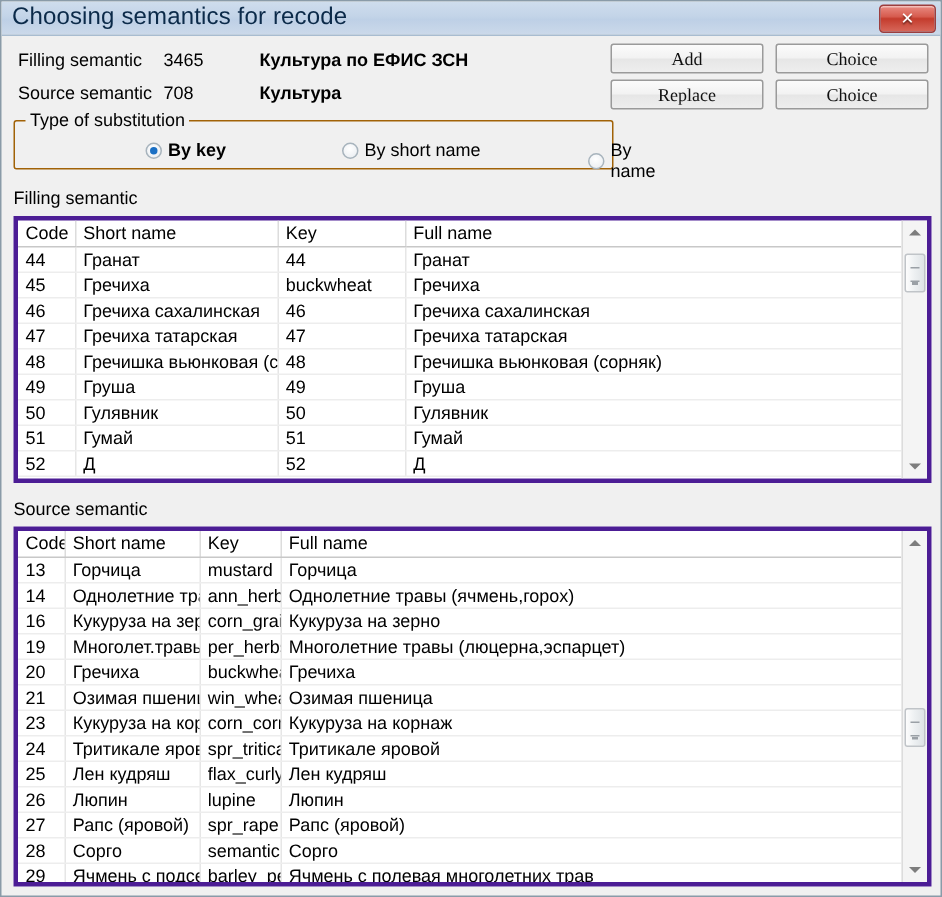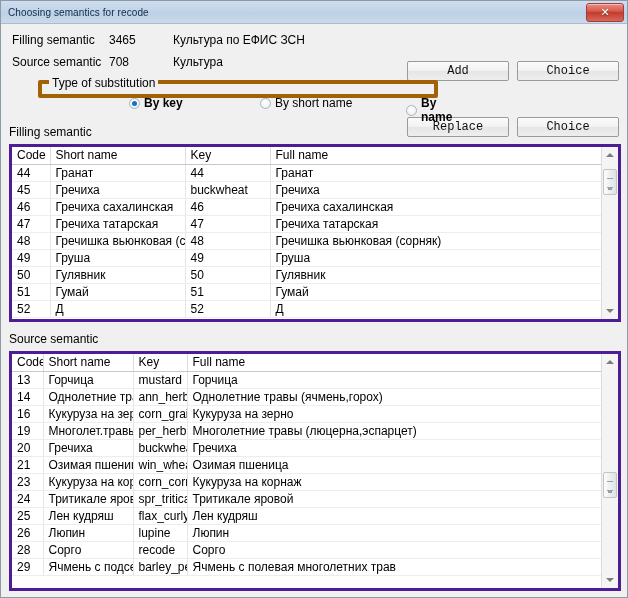--- a/index.html
+++ b/index.html
@@ -25,21 +25,21 @@
   .titlebar {
     position: relative;
     height: 22px;
     background: linear-gradient(to bottom, #cfdded 0%, #c3d4e8 45%, #bed0e6 55%, #cbd9ea 100%);
     border-bottom: 1px solid #a8bcd0;
     display: flex;
     align-items: center;
   }
   .titlebar-text {
     margin-left: 7px;
-    font-size: 10px;
+    font-size: 16px;
     color: #0b2a49;
     letter-spacing: 0.1px;
   }
   .close-btn {
     position: absolute;
     right: 3px;
     top: 2px;
     width: 36px;
     height: 17px;
     border: 1px solid #9c3e3e;
@@ -69,57 +69,55 @@
     left: 0;
     height: 22px;
     width: 420px;
     display: flex;
     align-items: center;
   }
   .info-row.r1 { top: 5px; }
   .info-row.r2 { top: 27px; }
   .info-label { width: 108px; padding-left: 11px; box-sizing: border-box; }
   .info-code { width: 64px; }
-  .info-name { flex: 1; }
+  .info-name { flex: 1; font-weight: bold; }
   
   .btn-grid {
     position: absolute;
     right: 8px;
     top: 28px;
     width: 212px;
     display: grid;
     grid-template-columns: 102px 102px;
     grid-gap: 4px 8px;
   }
   .btn {
     height: 20px;
     box-sizing: border-box;
     border: 1px solid #9a9a9a;
     border-radius: 2px;
     background: linear-gradient(to bottom, #fbfbfb 0%, #f2f2f2 48%, #e6e6e6 52%, #eeeeee 100%);
-    font-family: Liberation Mono, monospace;
+    font-family: Liberation Serif, serif;
     font-size: 12px;
     color: #101010;
     display: flex;
     align-items: center;
     justify-content: center;
     cursor: pointer;
-    margin-top: 32px;
   }
   
   .groupbox {
     position: absolute;
     left: 8px;
     top: 79px;
     width: 400px;
-    height: 18px;
-    box-sizing: border-box;
-    border: 4px solid #a16207;
+    height: 33px;
+    box-sizing: border-box;
+    border: 1px solid #a16207;
     border-radius: 2px;
-    margin-left: 29px;
   }
   .groupbox-title {
     position: absolute;
     left: 7px;
     top: -8px;
     background: #f0f0f0;
     padding: 0 3px;
     font-size: 12px;
   }
   .radio-row {
@@ -130,21 +128,21 @@
     height: 18px;
   }
   .radio {
     position: absolute;
     display: flex;
     align-items: center;
     cursor: pointer;
   }
   .radio.o1 { left: 87px; font-weight: bold; }
   .radio.o2 { left: 218px; }
-  .radio.o3 { left: 364px; font-weight: bold; }
+  .radio.o3 { left: 382px; }
   .radio-dot {
     width: 11px;
     height: 11px;
     box-sizing: border-box;
     border-radius: 50%;
     border: 1px solid #a8b4bd;
     background: radial-gradient(circle at 45% 35%, #ffffff 0%, #eef1f4 70%, #dfe4e9 100%);
     margin-right: 4px;
     position: relative;
     flex: none;
@@ -461,23 +459,29 @@
               <td>flax_curly</td>
               <td class="lastcol">Лен кудряш</td>
             </tr>
             <tr>
               <td>26</td>
               <td>Люпин</td>
               <td>lupine</td>
               <td class="lastcol">Люпин</td>
             </tr>
             <tr>
+              <td>27</td>
+              <td>Рапс (яровой)</td>
+              <td>spr_rape</td>
+              <td class="lastcol">Рапс (яровой)</td>
+            </tr>
+            <tr>
               <td>28</td>
               <td>Сорго</td>
-              <td>recode</td>
+              <td>semantic</td>
               <td class="lastcol">Сорго</td>
             </tr>
             <tr>
               <td>29</td>
               <td>Ячмень с подсевом</td>
               <td>barley_per</td>
               <td class="lastcol">Ячмень с полевая многолетних трав</td>
             </tr>
           </tbody>
       </table>

